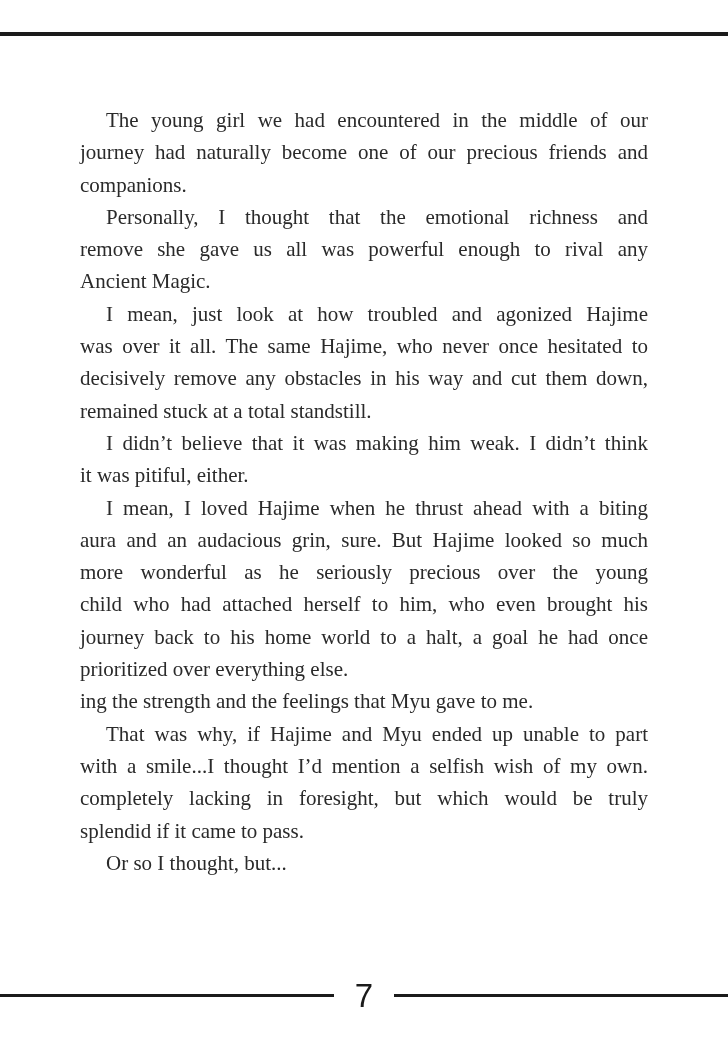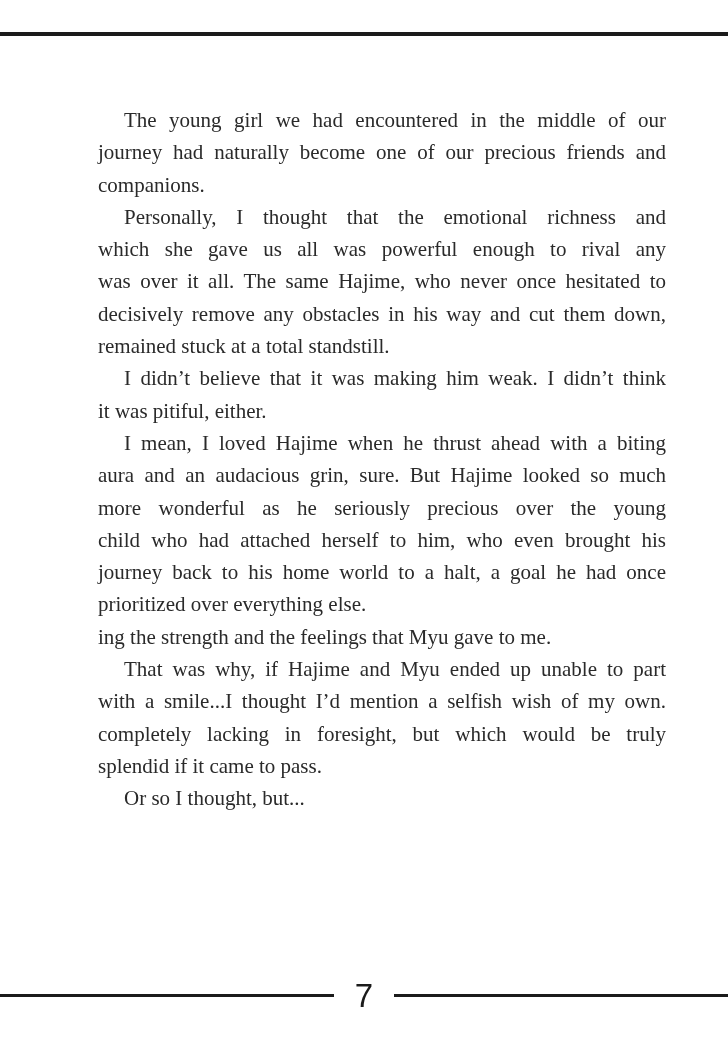--- a/index.html
+++ b/index.html
@@ -19,21 +19,20 @@
     position:absolute;
     top:32px;left:0;right:0;height:4px;
     background:var(--rule);
   }
   .text-body{
     position:absolute;
     top:104px;left:80px;width:568px;
     font-size:21px;
     line-height:32.3px;
     color:var(--text);
-    margin-left:18px;
   }
   .paragraph{margin:0;padding:0;}
   .line{
     text-align:justify;
     text-align-last:justify;
   }
   .line.first{text-indent:26px;}
   .line.last{text-align-last:left;}
   .footer{
     position:absolute;
@@ -59,23 +58,25 @@
 <div class="top-rule"></div>
 
 <div class="text-body">
     <div class="paragraph">
       <div class="line first">The young girl we had encountered in the middle of our</div>
       <div class="line">journey had naturally become one of our precious friends and</div>
       <div class="line last">companions.</div>
     </div>
     <div class="paragraph">
       <div class="line first">Personally, I thought that the emotional richness and</div>
-      <div class="line">which she gave us all was powerful enough to rival any</div>
+      <div class="line">remove she gave us all was powerful enough to rival any</div>
+      <div class="line last">Ancient Magic.</div>
     </div>
     <div class="paragraph">
+      <div class="line first">I mean, just look at how troubled and agonized Hajime</div>
       <div class="line">was over it all. The same Hajime, who never once hesitated to</div>
       <div class="line">decisively remove any obstacles in his way and cut them down,</div>
       <div class="line last">remained stuck at a total standstill.</div>
     </div>
     <div class="paragraph">
       <div class="line first">I didn’t believe that it was making him weak. I didn’t think</div>
       <div class="line last">it was pitiful, either.</div>
     </div>
     <div class="paragraph">
       <div class="line first">I mean, I loved Hajime when he thrust ahead with a biting</div>

